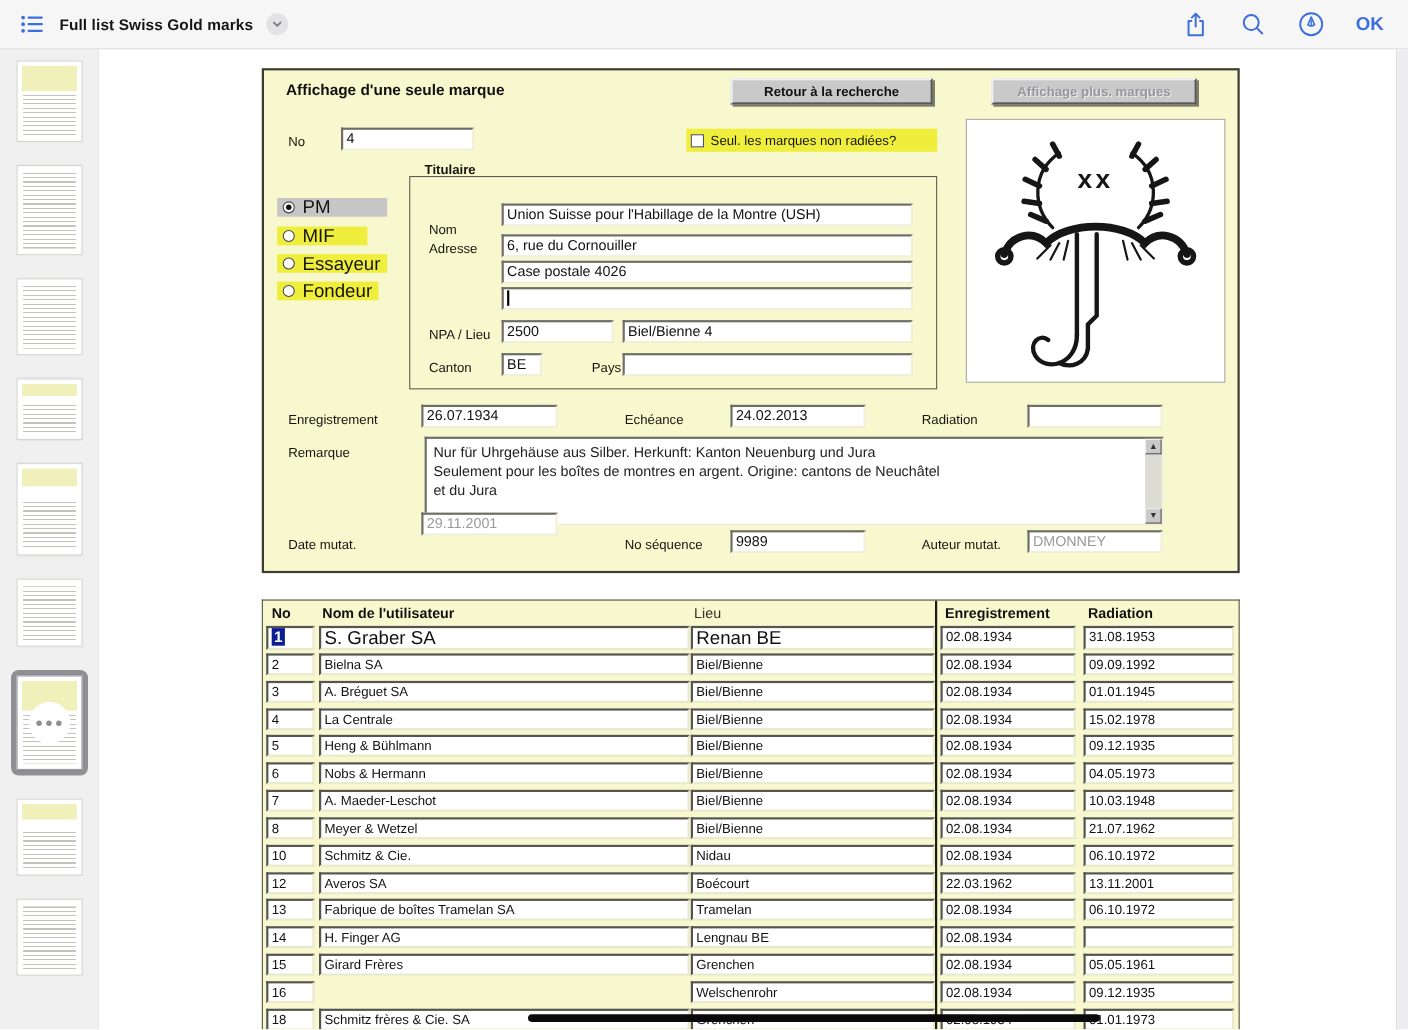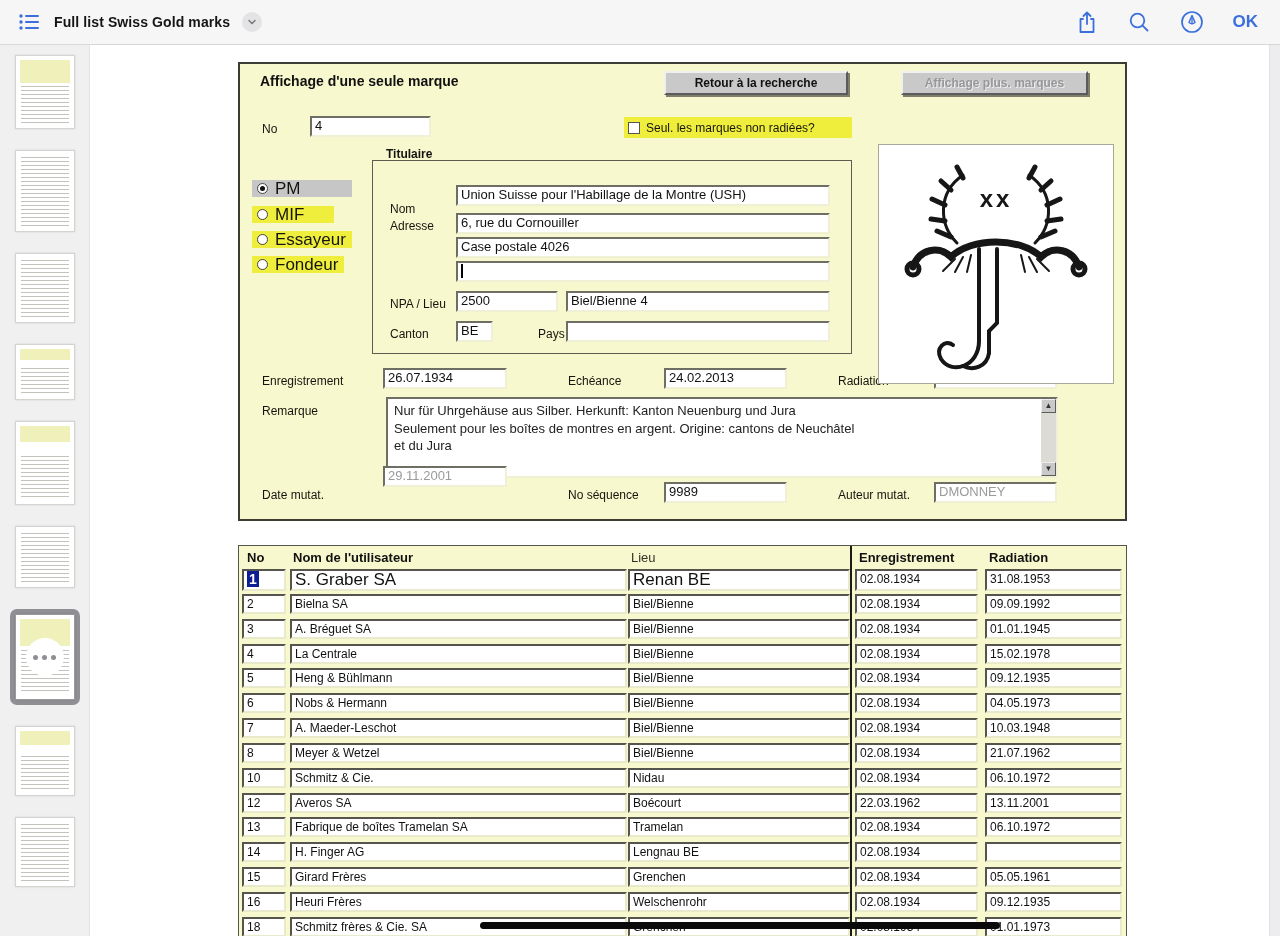--- a/index.html
+++ b/index.html
@@ -84,21 +84,21 @@
               background:#fff; border:2px solid; border-color:#6e6e64 #f0f0d6 #f0f0d6 #6e6e64; }
   .rem-text { position:absolute; left:6px; top:3px; right:20px; bottom:2px;
               font-size:13px; line-height:17.5px; color:#222; white-space:pre-line; overflow:hidden; }
   .rem-sb { position:absolute; right:0; top:0; bottom:0; width:15px; background:#dcdcd4; }
   .rem-sb .sbtn { position:absolute; left:0; right:0; height:14px; background:#c9c9c9;
                   border:1px solid; border-color:#efefef #5c5c5c #5c5c5c #efefef;
                   font-size:8px; color:#333; text-align:center; line-height:12px; cursor:pointer; }
   .rem-sb .up { top:0; } .rem-sb .dn { bottom:0; }
 
   .markbox { position:absolute; left:638px; top:44px; width:236px; height:240px;
-             background:#fff; border:1px solid #a8a89a;margin-top:36px; }
+             background:#fff; border:1px solid #a8a89a; }
 
   
   .tableSec { position:absolute; left:148px; top:500px; width:889px; height:391px;
               background:#f8f8ce; border:1px solid #55554a; border-bottom:none; overflow:hidden; }
   .th { position:absolute; top:4px; font-size:13px; font-weight:bold; color:#111; white-space:nowrap; }
   .th.normal { font-weight:normal; color:#33332a; }
   .h-no{left:8px}.h-nom{left:54px}.h-lieu{left:392px}.h-enr{left:620px}.h-rad{left:750px}
   .vdiv { position:absolute; left:611px; top:0; width:2px; height:100%; background:#1c1c16; }
   .rows { position:absolute; left:0; top:23px; right:0; }
   .trow { position:relative; height:24.85px; }
@@ -433,21 +433,20 @@
   <div class="trow">
     <span class="cell c-no">15</span>
     <span class="cell c-nom">Girard Frères</span>
     <span class="cell c-lieu">Grenchen</span>
     <span class="cell c-enr">02.08.1934</span>
     <span class="cell c-rad">05.05.1961</span>
   </div>
 
   <div class="trow">
     <span class="cell c-no">16</span>
-    <span class="cell c-nom">Heuri Frères</span>
     <span class="cell c-lieu">Welschenrohr</span>
     <span class="cell c-enr">02.08.1934</span>
     <span class="cell c-rad">09.12.1935</span>
   </div>
 
   <div class="trow">
     <span class="cell c-no">18</span>
     <span class="cell c-nom">Schmitz frères &amp; Cie. SA</span>
     <span class="cell c-lieu">Grenchen</span>
     <span class="cell c-enr">02.08.1934</span>

